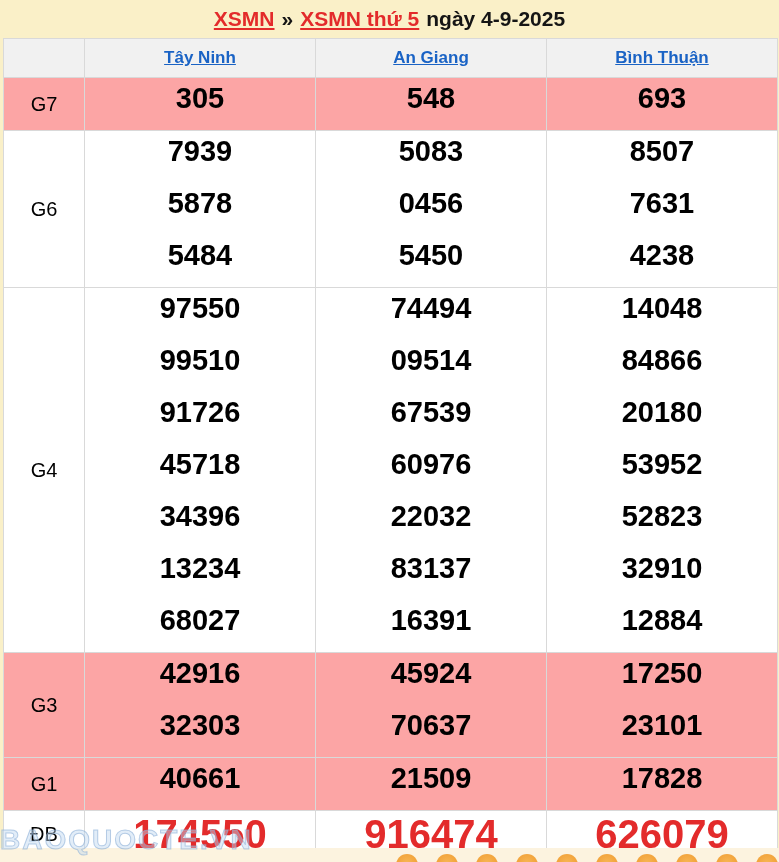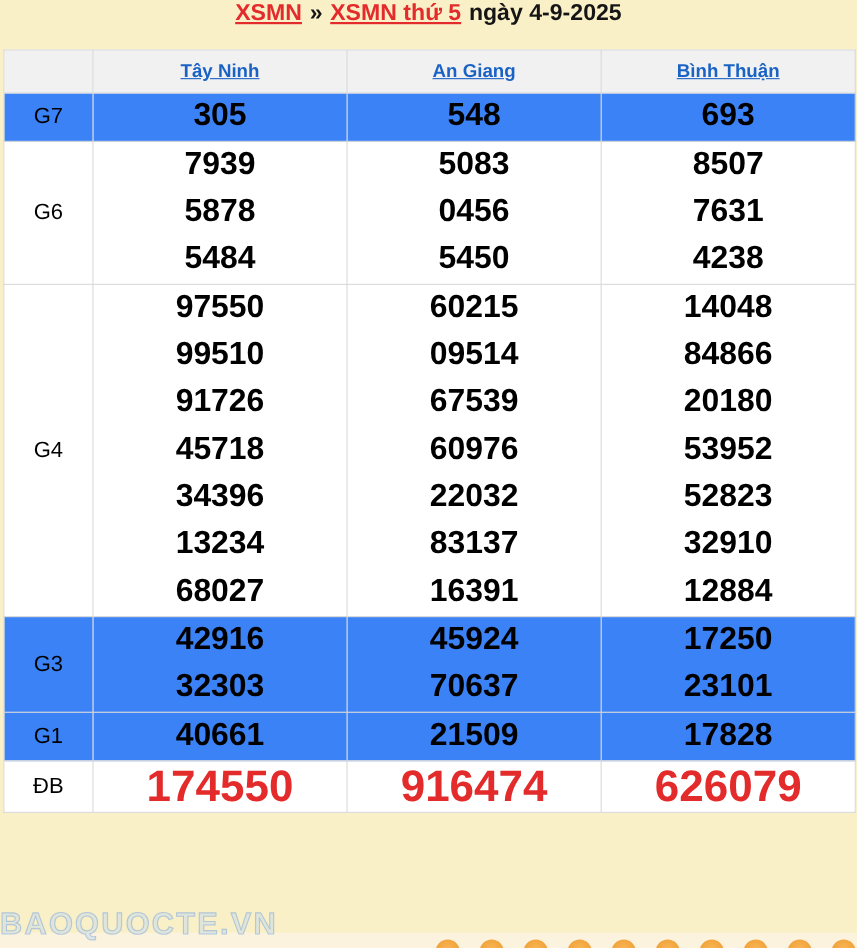--- a/index.html
+++ b/index.html
@@ -4,43 +4,43 @@
 <style>
   * { box-sizing: border-box; }
   html, body { margin: 0; padding: 0; }
   body {
     width: 779px; height: 862px; overflow: hidden; position: relative;
     background: #FAF0C8;
     font-family: "Liberation Sans", sans-serif;
   }
   
   .title-bar {
-    height: 45px; display: flex; align-items: flex-start; justify-content: center;
+    height: 38px; display: flex; align-items: center; justify-content: center;
     gap: 7px; font-size: 21px; font-weight: bold; color: #151515;
   }
   .title-bar a { color: #E32B2B; text-decoration: underline; cursor: pointer; }
 
   
   table.results {
     border-collapse: collapse; table-layout: fixed;
     margin-left: 3px; width: 774px; background: #FFFFFF;
   }
   table.results th, table.results td {
     border: 1px solid #D9D9D9; padding: 0; text-align: center; vertical-align: middle;
   }
   col.c-label { width: 81px; }
   col.c-prov  { width: 231px; }
   tr.r-head   { height: 39px; margin-left: 16px; }
   tr.r-head th { background: #F1F1F1; font-size: 17px; font-weight: bold; }
   tr.r-head th a { color: #1A63C5; text-decoration: underline; cursor: pointer; }
-  tr.alt td { background: #3b82f6; }
+  tr.alt td { background: #fca5a5; }
   td.label-cell { font-size: 20px; font-weight: 400; color: #000; }
   .num {
     font-size: 29px; font-weight: bold; color: #000;
-    height: 43px; line-height: 41.4px;
+    height: 52px; line-height: 41.4px;
   }
   tr.r-single { height: 41px; }
   tr.r-g8 { height: 45px; }
   tr.r-db { height: 47px; padding-left: 23px; }
   tr.big .num {
     font-size: 40px; color: #E32B2B; height: auto; line-height: 1.05;
   }
 
   
   .watermark {
@@ -125,21 +125,21 @@
     <td>
       <div class="num">97550</div>
       <div class="num">99510</div>
       <div class="num">91726</div>
       <div class="num">45718</div>
       <div class="num">34396</div>
       <div class="num">13234</div>
       <div class="num">68027</div>
     </td>
     <td>
-      <div class="num">60215</div>
+      <div class="num">74494</div>
       <div class="num">09514</div>
       <div class="num">67539</div>
       <div class="num">60976</div>
       <div class="num">22032</div>
       <div class="num">83137</div>
       <div class="num">16391</div>
     </td>
     <td>
       <div class="num">14048</div>
       <div class="num">84866</div>

